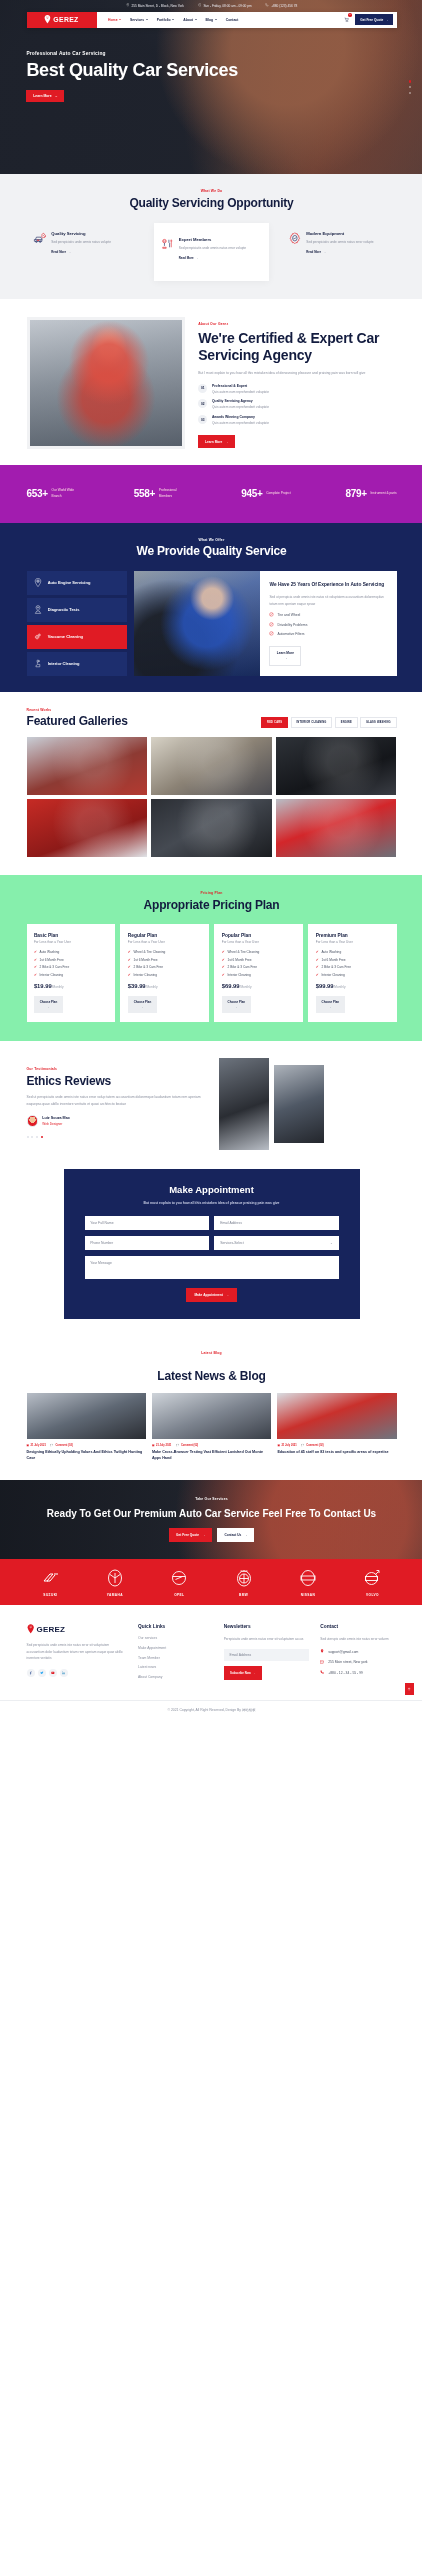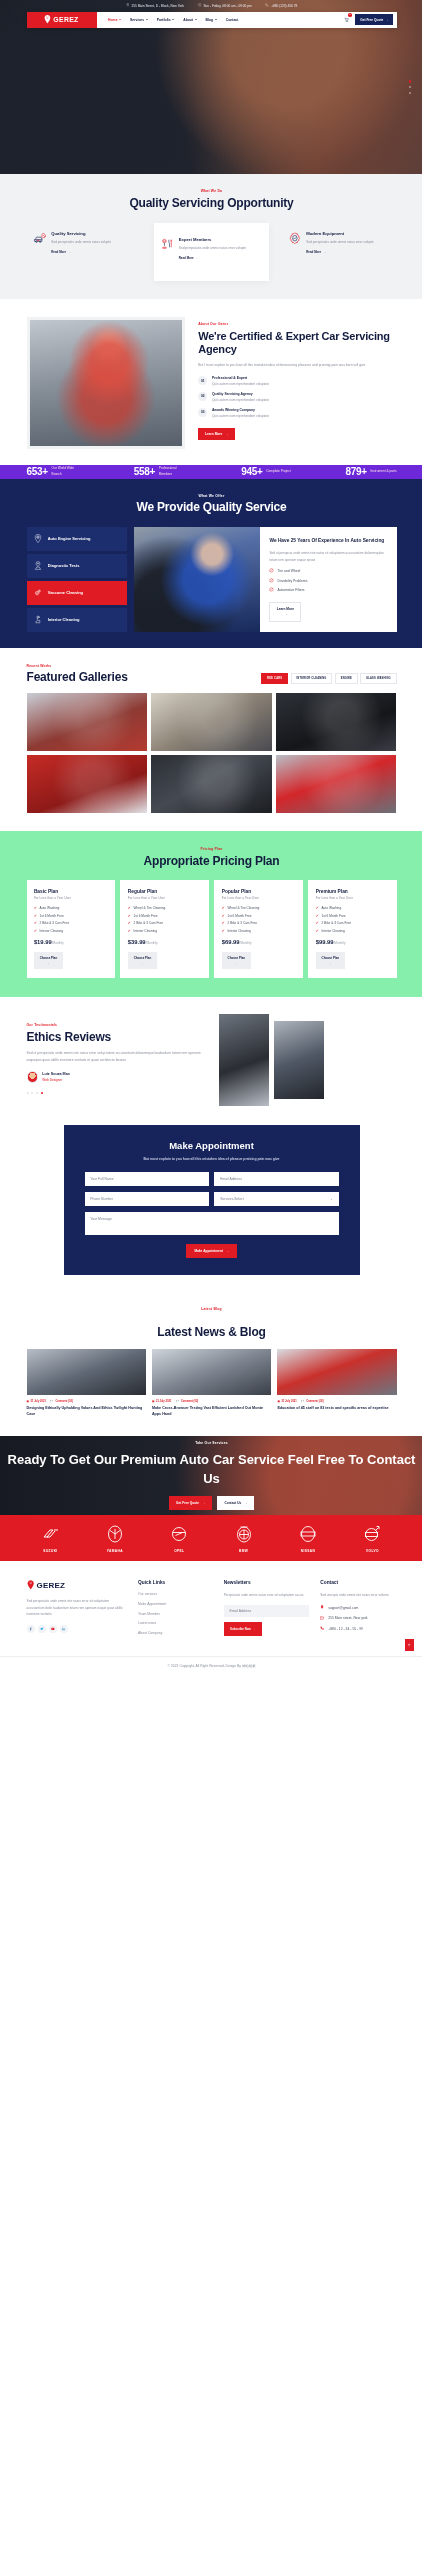--- a/index.html
+++ b/index.html
@@ -98,35 +98,35 @@
   }
   .about-img:after{
     content:""; position:absolute; inset:0;
     background:
       radial-gradient(ellipse at 52% 34%, rgba(221,79,66,.85) 0 16%, transparent 36%),
       radial-gradient(ellipse at 50% 62%, rgba(196,62,52,.8) 0 22%, transparent 46%),
       radial-gradient(ellipse at 52% 22%, rgba(235,200,180,.9) 0 7%, transparent 16%),
       linear-gradient(180deg, rgba(180,186,194,.5), rgba(70,78,88,.55));
   }
   .about-txt{ flex:1; padding-top:5.3px; }
-  .about-txt .sec-title{ font-size:11px; line-height:1.25; margin:3.2px 0 5.3px; }
+  .about-txt .sec-title{ font-size:14px; line-height:1.25; margin:3.2px 0 5.3px; }
   .ab-list{ margin-top:7.4px; }
   .ab-item{ display:flex; gap:4.8px; margin-bottom:5.8px; align-items:flex-start;}
   .ab-num{
     width:9px;height:9px;border-radius:50%;background:#eef0f4;color:#131c3f;
     font-size:3.2px;font-weight:bold;display:flex;align-items:center;justify-content:center;flex:none;
   }
   .ab-t{ color:#131c3f; font-size:3.4px; font-weight:bold; margin-bottom:2.1px;}
   .ab-d{ color:#8a8f9e; font-size:3.2px; }
   .red-btn{
     display:inline-flex; align-items:center; gap:2.6px; background:#e01b24; color:#fff;
     font-size:3.2px; font-weight:bold; padding:4.2px 6.9px; margin-top:4.2px;
   }
   
-  .counter{ background:#6d28d9; padding:1px 0; }
+  .counter{ background:#a21caf; padding:23px 0; }
   .cnt-grid{ display:flex; justify-content:space-between; }
   .cnt{ display:flex; align-items:center; gap:3.7px; }
   .cnt-n{ color:#fff; font-size:10px; font-weight:bold; letter-spacing:-0.3px;}
   .cnt-l{ color:#ffe2e3; font-size:3.2px; line-height:1.8; max-width:27.5px;}
   
   .offer{ background:#17245c; padding:15px 0 16px; }
   .offer .sec-label{ color:#fff; }
   .offer .sec-title{ color:#fff; }
   .offer-head{ margin-bottom:12.7px; }
   .offer-head .sec-title{ margin-top:2.6px; }
@@ -249,21 +249,21 @@
     display:flex; align-items:center; justify-content:center;
   }
   .cta:before{
     content:""; position:absolute; inset:0;
     background:
       radial-gradient(circle at 80% 50%, rgba(190,80,60,.75) 0 20%, transparent 48%),
       linear-gradient(90deg, rgba(20,23,30,.88) 0%, rgba(24,27,35,.72) 55%, rgba(30,28,30,.35) 100%);
   }
   .cta-in{ position:relative; z-index:2; text-align:center; }
   .cta-l{ color:#fff; font-size:3.4px; font-weight:bold; letter-spacing:0.2px;}
-  .cta-h{ color:#fff; font-size:13px; font-weight:bold; line-height:1.5; margin:4.2px 0 7.4px;text-align:center;}
+  .cta-h{ color:#fff; font-size:10px; font-weight:bold; line-height:1.5; margin:4.2px 0 7.4px;text-align:center;}
   .cta-btns{ display:flex; gap:4.8px; justify-content:center;}
   .cta-b1{ background:#e01b24; color:#fff; font-size:3.2px; font-weight:bold; padding:4.8px 7.4px; display:flex; align-items:center; gap:2.6px;}
   .cta-b2{ background:#fff; color:#131c3f; font-size:3.2px; font-weight:bold; padding:4.8px 7.4px; display:flex; align-items:center; gap:2.6px;}
   
   .brands{ background:#e01b24; padding:9.5px 0 8.5px; }
   .brands-grid{ display:flex; justify-content:space-between; }
   .bitem{ display:flex; flex-direction:column; align-items:center; gap:3.2px; width:48px;}
   .bitem svg{ width:20px; height:20px; }
   .bitem span{ color:#fff; font-size:3.2px; font-weight:bold; letter-spacing:0.4px;}
   
@@ -368,20 +368,28 @@
             <span class="badge">0</span>
           </div>
           <div class="quote-btn">
             <span>Get Free Quote</span>
             <span>→</span>
           </div>
         </div>
       </nav>
     </div>
 
+    <div class="hero-txt">
+      <div class="hero-sub">Professional Auto Car Servicing</div>
+      <h1 class="hero-h1">Best Quality Car Services</h1>
+      <div class="hero-btn">
+        <span>Learn More</span>
+        <span>→</span>
+      </div>
+    </div>
     <div class="hero-dots">
       <i class="on"></i>
       <i></i>
       <i></i>
     </div>
   </div>
 </section>
 
 <section class="services">
   <div class="wrap">

